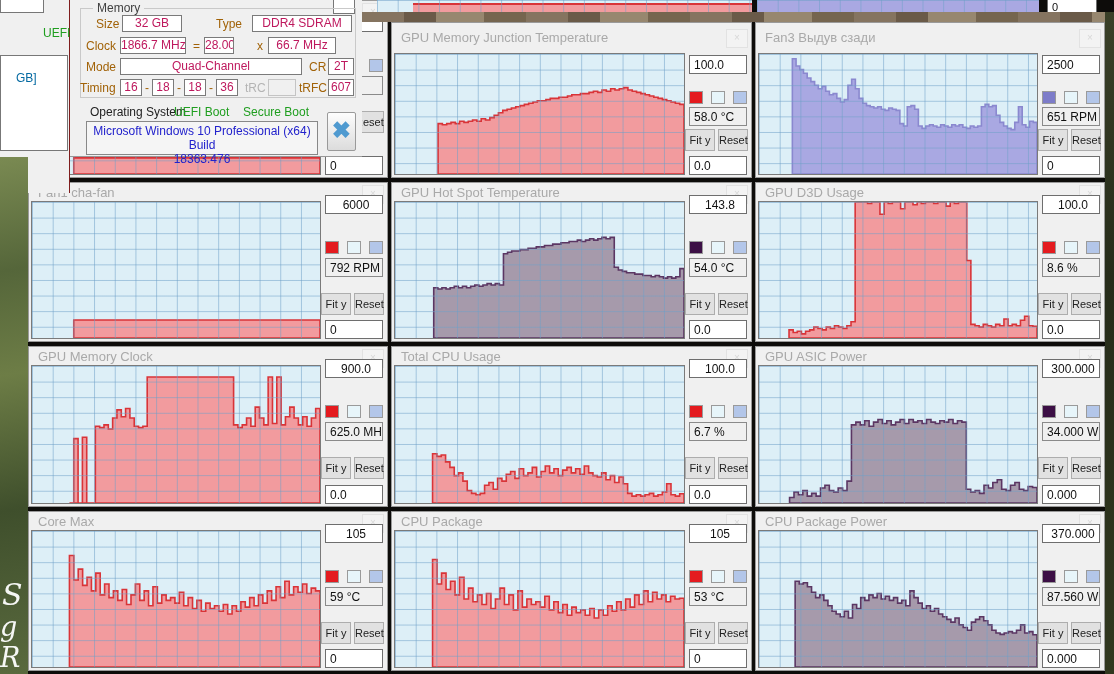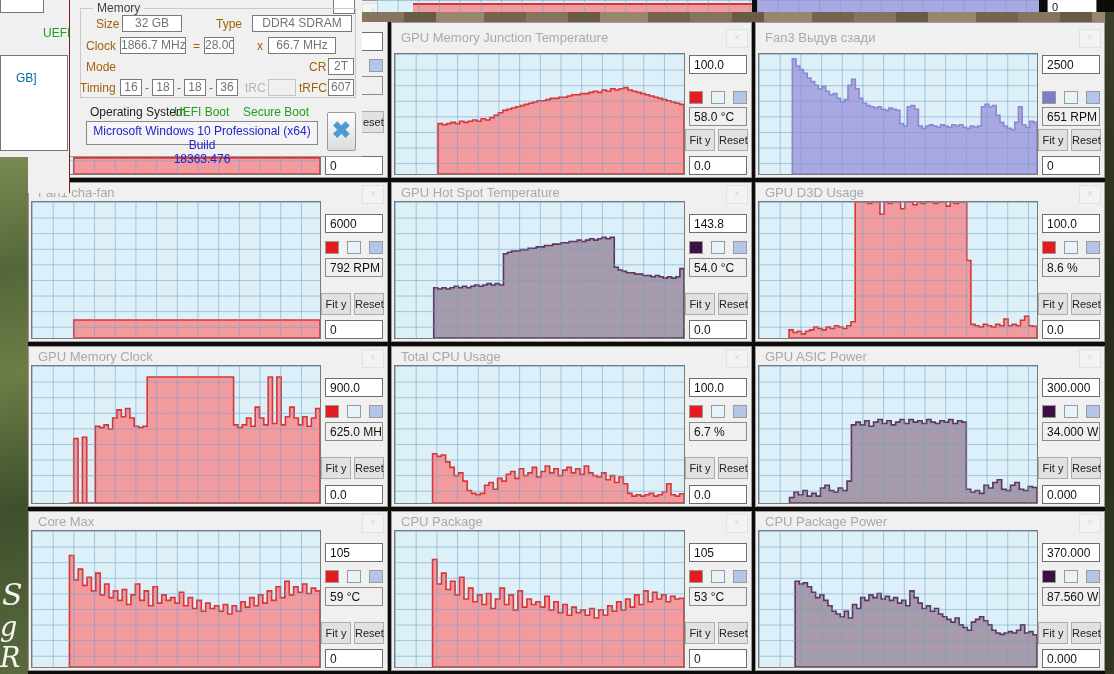--- a/index.html
+++ b/index.html
@@ -17,38 +17,38 @@
   .v1 .graph{top:18px;} .v0 .graph{top:30px;}
   .graph svg{position:absolute;inset:0;width:100%;height:100%;}
   .gridlines{position:absolute;inset:0;pointer-events:none;
     background-image:linear-gradient(to right,rgba(110,160,200,.55) 1px,transparent 1px),
                      linear-gradient(to bottom,rgba(110,160,200,.55) 1px,transparent 1px);
     background-size:20.7px 15.6px;}
   .box{position:absolute;right:4px;width:58px;height:19px;box-sizing:border-box;font-size:12px;color:#111;
        padding:2px 0 0 4px;white-space:nowrap;overflow:hidden;}
   .box.white{background:#fff;border:1px solid #6e6e6e;}
   .box.gray{background:#f0f0f0;border:1px solid #8a8a8a;}
-  .v1 .box.max{top:31px;} .v0 .box.max{top:32px;}
+  .v1 .box.max{top:12px;text-align:center;} .v0 .box.max{top:32px;}
   .v1 .box.val{top:75px;margin-left:24px;} .v0 .box.val{top:84px;}
   .box.min{bottom:2px;}
   .swatches{position:absolute;right:4px;width:58px;height:14px;}
   .v1 .swatches{top:58px;} .v0 .swatches{top:68px;}
   .sw{position:absolute;top:0;width:14px;height:13px;border:1px solid #9a9a9a;box-sizing:border-box;}
   .sw1{left:0;} .sw2{left:22px;} .sw3{left:44px;}
   .btns{position:absolute;right:2px;width:64px;height:22px;}
   .v1 .btns{top:110px;} .v0 .btns{top:106px;}
   .wbtn{position:absolute;top:0;width:30px;height:22px;background:#e1e1e1;border:1px solid #adadad;
         font-family:"Liberation Sans",sans-serif;font-size:11px;color:#222;padding:0;}
   .wbtn.fit{left:0;} .wbtn.rst{left:33px;}
   
   .win{position:absolute;background:#f0f0f0;z-index:5;box-sizing:border-box;}
   .lbl{position:absolute;font-size:12px;color:#a16207;white-space:nowrap;}
   .lbl.green{color:#1f9e1f;} .lbl.dim{color:#b4b4b4;}
   .vbox{position:absolute;background:#fff;border:1px solid #7a7a7a;box-sizing:border-box;font-size:12px;
-        color:#737373;text-align:center;line-height:15px;white-space:nowrap;overflow:hidden;}
+        color:#be185d;text-align:center;line-height:15px;white-space:nowrap;overflow:hidden;}
   .vbox.empty{background:#f0f0f0;border-color:#c4c4c4;}
   .groupbox{position:absolute;border:1px solid #c9c9c9;box-sizing:border-box;}
   .grouplabel{position:absolute;top:-8px;left:12px;background:#f0f0f0;padding:0 4px;font-size:12px;color:#404040;}
   .osbox{position:absolute;background:#f5f5f5;border:1px solid #888;box-sizing:border-box;text-align:center;
          font-size:12px;color:#2222cc;padding-top:2px;line-height:14px;}
   .closebtn{position:absolute;background:linear-gradient(#fdfdfd,#dcdcdc);border:1px solid #9a9a9a;border-radius:2px;
             color:#4f9ad0;font-size:23px;font-weight:bold;text-align:center;line-height:34px;}
   .sliver-box{position:absolute;background:#fff;border:1px solid #777;box-sizing:border-box;border-top:none;}
   
   .wall-left{left:0;top:157px;width:28px;height:517px;z-index:6;
@@ -103,40 +103,41 @@
   <div class="vbox" style="left:182px;top:15px;width:100px;height:17px;">DDR4 SDRAM</div>
 
   <div class="lbl" style="left:16px;top:39px;">Clock</div>
   <div class="vbox" style="left:50px;top:37px;width:66px;height:17px;">1866.7 MHz</div>
   <div class="lbl" style="left:123px;top:39px;">=</div>
   <div class="vbox" style="left:134px;top:37px;width:30px;height:17px;">28.00</div>
   <div class="lbl" style="left:187px;top:39px;">x</div>
   <div class="vbox" style="left:198px;top:37px;width:68px;height:17px;">66.7 MHz</div>
 
   <div class="lbl" style="left:16px;top:60px;">Mode</div>
+  <div class="vbox" style="left:50px;top:58px;width:182px;height:17px;">Quad-Channel</div>
   <div class="lbl" style="left:239px;top:60px;">CR</div>
   <div class="vbox" style="left:258px;top:58px;width:26px;height:17px;">2T</div>
 
   <div class="lbl" style="left:10px;top:81px;">Timing</div>
   <div class="vbox" style="left:50px;top:79px;width:22px;height:17px;">16</div>
   <div class="lbl" style="left:75px;top:81px;">-</div>
   <div class="vbox" style="left:82px;top:79px;width:22px;height:17px;">18</div>
   <div class="lbl" style="left:107px;top:81px;">-</div>
   <div class="vbox" style="left:114px;top:79px;width:22px;height:17px;">18</div>
   <div class="lbl" style="left:139px;top:81px;">-</div>
   <div class="vbox" style="left:146px;top:79px;width:22px;height:17px;">36</div>
   <div class="lbl dim" style="left:175px;top:81px;">tRC</div>
   <div class="vbox empty" style="left:198px;top:79px;width:28px;height:17px;"></div>
   <div class="lbl" style="left:229px;top:81px;">tRFC</div>
   <div class="vbox" style="left:258px;top:79px;width:26px;height:17px;">607</div>
 
   <div class="lbl" style="left:20px;top:105px;color:#222;">Operating System</div>
   <div class="lbl green" style="left:104px;top:105px;">UEFI Boot</div>
   <div class="lbl green" style="left:173px;top:105px;">Secure Boot</div>
-  <div class="osbox" style="left:16px;top:121px;width:232px;height:24px;">
+  <div class="osbox" style="left:16px;top:121px;width:232px;height:34px;">
     <div>Microsoft Windows 10 Professional (x64) Build</div>
     <div>18363.476</div>
   </div>
   <div class="closebtn" style="left:257px;top:112px;width:27px;height:37px;">
     <span>✖</span>
   </div>
 </div>
 
 <div class="panel v1" style="left: 28px; top: 0px; width: 360px; height: 178px; z-index: 0;">
     <div class="panel-title"></div>

